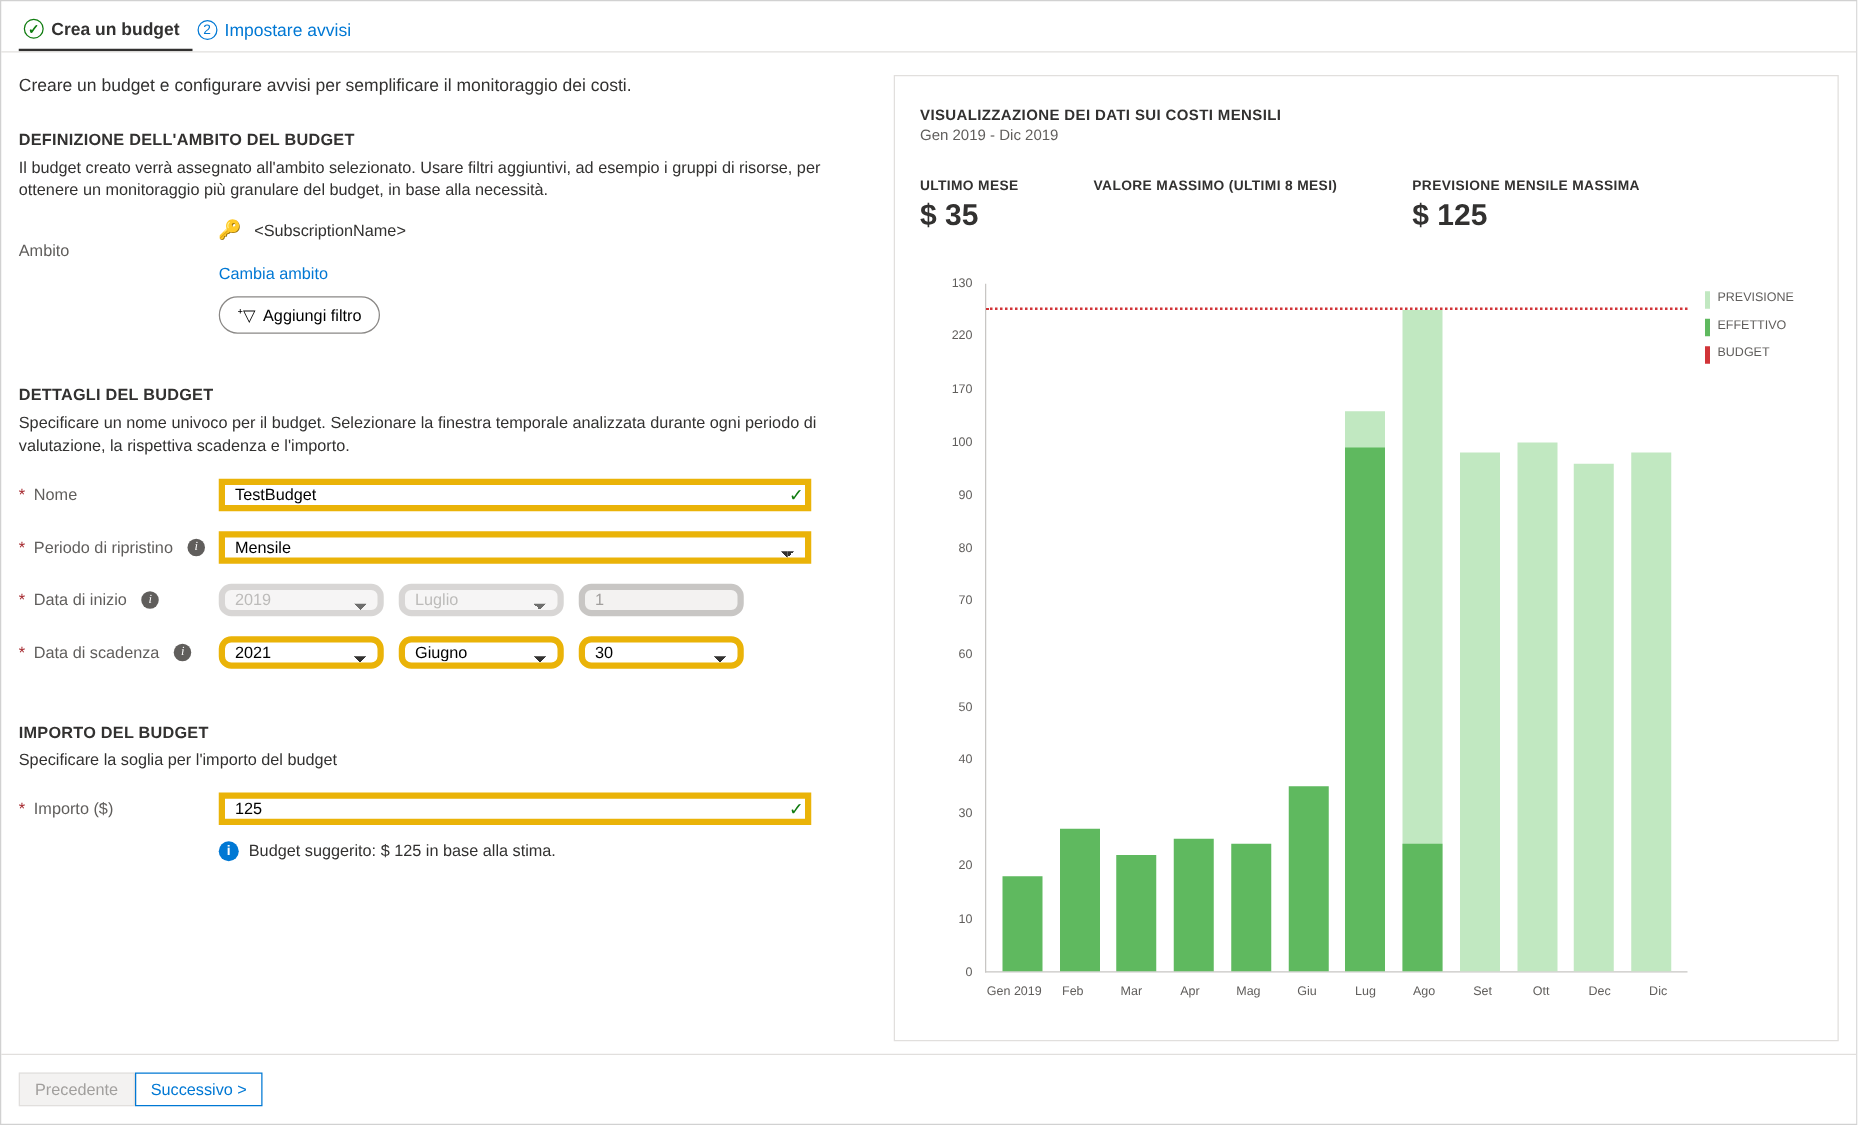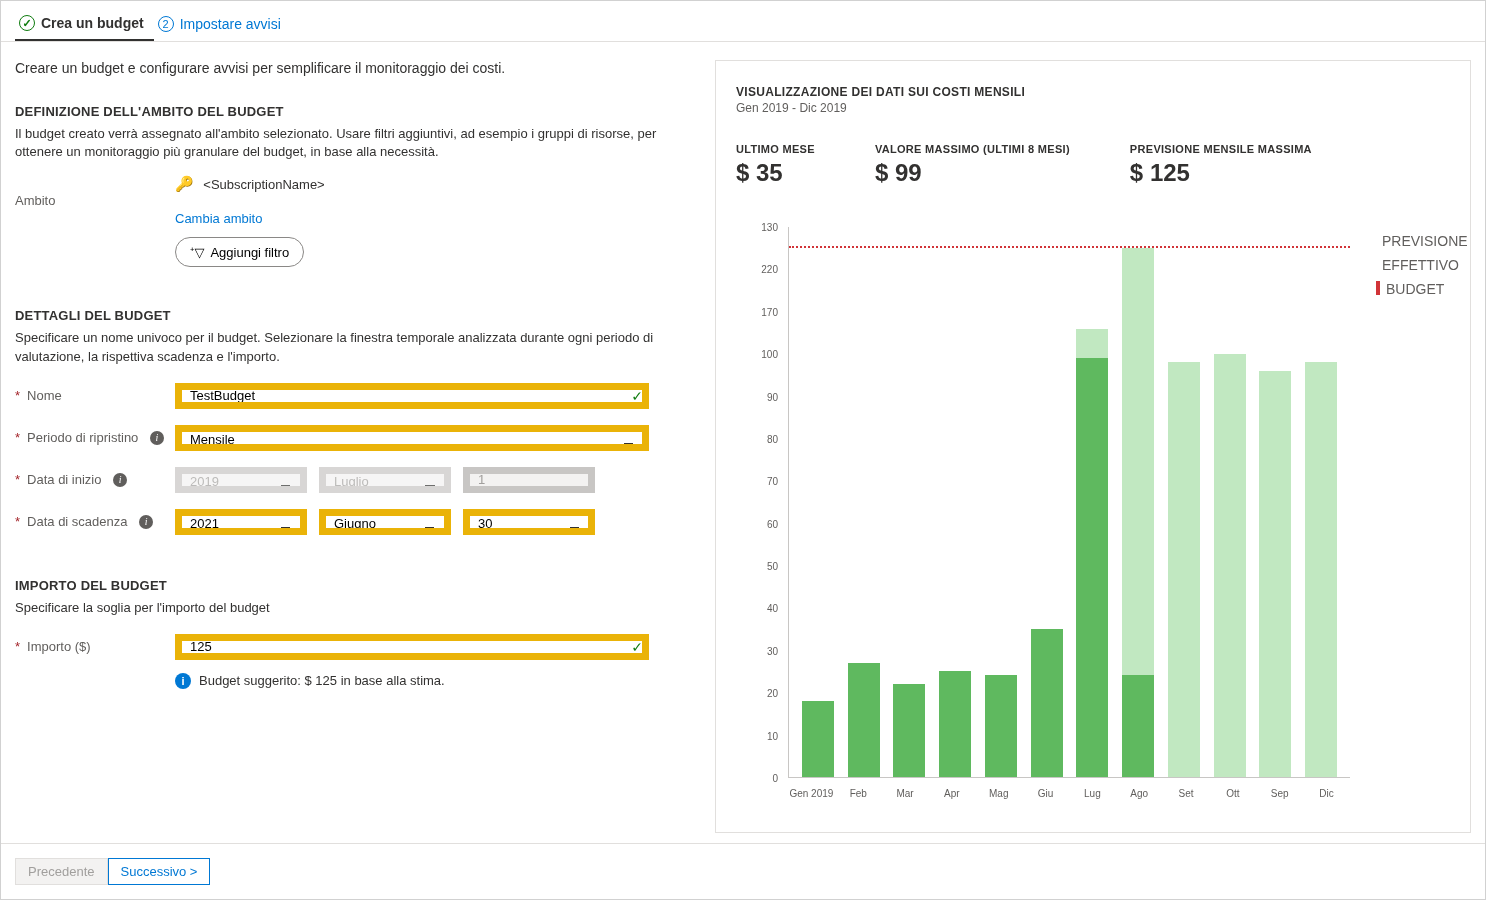--- a/index.html
+++ b/index.html
@@ -28,30 +28,30 @@
   .req { color:#a4262c; margin-right:3px; }
   .field-col { flex:1; display:flex; gap:12px; }
 
   .key-icon { color:#d8a300; font-size:15px; margin-right:6px; }
   .subscription-name { color:#323130; }
   .change-scope { color:#0078d4; cursor:pointer; margin-top:6px; display:block; }
 
   .pill-btn { display:inline-flex; align-items:center; gap:6px; padding:5px 14px; border:1px solid #8a8886; border-radius:16px; background:#fff; cursor:pointer; font-size:13px; }
   .pill-btn .filter-icon { font-size:13px; }
 
-  .text-input, .select-input { height:26px; border:7px solid #eab308; padding:0 8px; font-size:13px; background:#fff; position:relative; }
+  .text-input, .select-input { height:26px; border:5px solid #eab308; padding:0 8px; font-size:13px; background:#fff; position:relative; }
   .text-input.valid { padding-right:24px; }
   .check-mark { position:absolute; right:6px; top:50%; transform:translateY(-50%); color:#107c10; font-size:14px; }
   .input-wrap { position:relative; display:inline-block; }
   .select-input { appearance:none; padding-right:26px; background-image: linear-gradient(45deg, transparent 50%, #323130 50%), linear-gradient(-45deg, transparent 50%, #323130 50%); background-position: calc(100% - 14px) 11px, calc(100% - 9px) 11px; background-size:5px 5px; background-repeat:no-repeat; }
   .select-input:disabled { background-color:#f3f2f1; color:#a19f9d; border-color:#c8c6c4; }
   .day-input:disabled { background-color:#f3f2f1; color:#a19f9d; border-color:#c8c6c4; }
 
   .w-full { width: 474px; }
-  .w-small { width:132px; }
+  .w-small { width:132px;border-radius:10px; }
 
   .info-icon { display:inline-flex; width:14px; height:14px; border-radius:50%; background:#605e5c; color:#fff; font-size:10px; align-items:center; justify-content:center; font-style:italic; font-family:Georgia,serif; }
 
   .hint-row { display:flex; align-items:center; gap:8px; margin-left:160px; margin-top:6px; }
   .hint-row .info-icon { background:#0078d4; width:16px; height:16px; font-size:11px; font-style:normal; font-weight:700; font-family:inherit; }
 
   .right { flex:1; border:1px solid #e1dfdd; padding:24px 20px; display:flex; flex-direction:column; }
   .chart-title { font-size:12px; font-weight:700; letter-spacing:.3px; }
   .chart-subtitle { font-size:12px; color:#605e5c; margin-top:2px; margin-bottom:28px; }
 
@@ -66,21 +66,21 @@
   .plot { position:absolute; left:52px; right:0; top:0; bottom:30px; border-left:1px solid #c8c6c4; border-bottom:1px solid #c8c6c4; display:flex; align-items:flex-end; padding:0 6px; gap:0; }
   .bar-slot { flex:1; display:flex; align-items:flex-end; justify-content:center; height:100%; }
   .bar { width:32px; }
   .bar.actual { background:#5fb95f; }
   .bar.forecast { background:#c1e8c1; }
   .budget-line { position:absolute; left:0; right:0; border-top:2px dotted #d13438; z-index:3; }
   .x-labels { position:absolute; left:52px; right:0; bottom:0; height:26px; display:flex; }
   .x-lbl { flex:1; text-align:center; font-size:10px; color:#605e5c; padding-top:6px; }
 
   .legend { width:100px; padding-left:14px; padding-top:6px; }
-  .legend-item { display:flex; align-items:flex-start; gap:6px; font-size:14px; color:#605e5c; margin-bottom:8px;margin-left:12px; }
+  .legend-item { display:flex; align-items:flex-start; gap:6px; font-size:10px; color:#605e5c; margin-bottom:8px; }
   .swatch { width:4px; height:14px; }
 
   .footer { border-top:1px solid #e1dfdd; padding:14px; display:flex; }
   .btn { padding:5px 12px; font-size:13px; border:1px solid #8a8886; background:#fff; cursor:pointer; }
   .btn:disabled { background:#f3f2f1; color:#a19f9d; border-color:#e1dfdd; cursor:default; }
   .btn.primary { color:#0078d4; border-color:#0078d4; }
 </style>
 </head>
 <body>
 
@@ -196,21 +196,20 @@
       <div class="chart-title">VISUALIZZAZIONE DEI DATI SUI COSTI MENSILI</div>
       <div class="chart-subtitle">Gen 2019 - Dic 2019</div>
 
       <div class="stats">
         <div>
           <div class="stat-label">ULTIMO MESE</div>
           <div class="stat-value">$ 35</div>
         </div>
         <div>
           <div class="stat-label">VALORE MASSIMO (ULTIMI 8 MESI)</div>
-          <div class="stat-value">$ 99</div>
         </div>
         <div>
           <div class="stat-label">PREVISIONE MENSILE MASSIMA</div>
           <div class="stat-value">$ 125</div>
         </div>
       </div>
 
       <div class="chart-wrap">
         <div class="chart-area">
           <div class="y-axis" id="y-axis">
@@ -274,21 +273,21 @@
               <div class="x-lbl">Gen 2019</div>
               <div class="x-lbl">Feb</div>
               <div class="x-lbl">Mar</div>
               <div class="x-lbl">Apr</div>
               <div class="x-lbl">Mag</div>
               <div class="x-lbl">Giu</div>
               <div class="x-lbl">Lug</div>
               <div class="x-lbl">Ago</div>
               <div class="x-lbl">Set</div>
               <div class="x-lbl">Ott</div>
-              <div class="x-lbl">Sep</div>
+              <div class="x-lbl">Dec</div>
               <div class="x-lbl">Dic</div>
             </div>
         </div>
         <div class="legend">
           <div class="legend-item">
               <span class="swatch" style="background:#c1e8c1"></span>
               <span>PREVISIONE</span>
             </div>
           <div class="legend-item">
               <span class="swatch" style="background:#5fb95f"></span>

